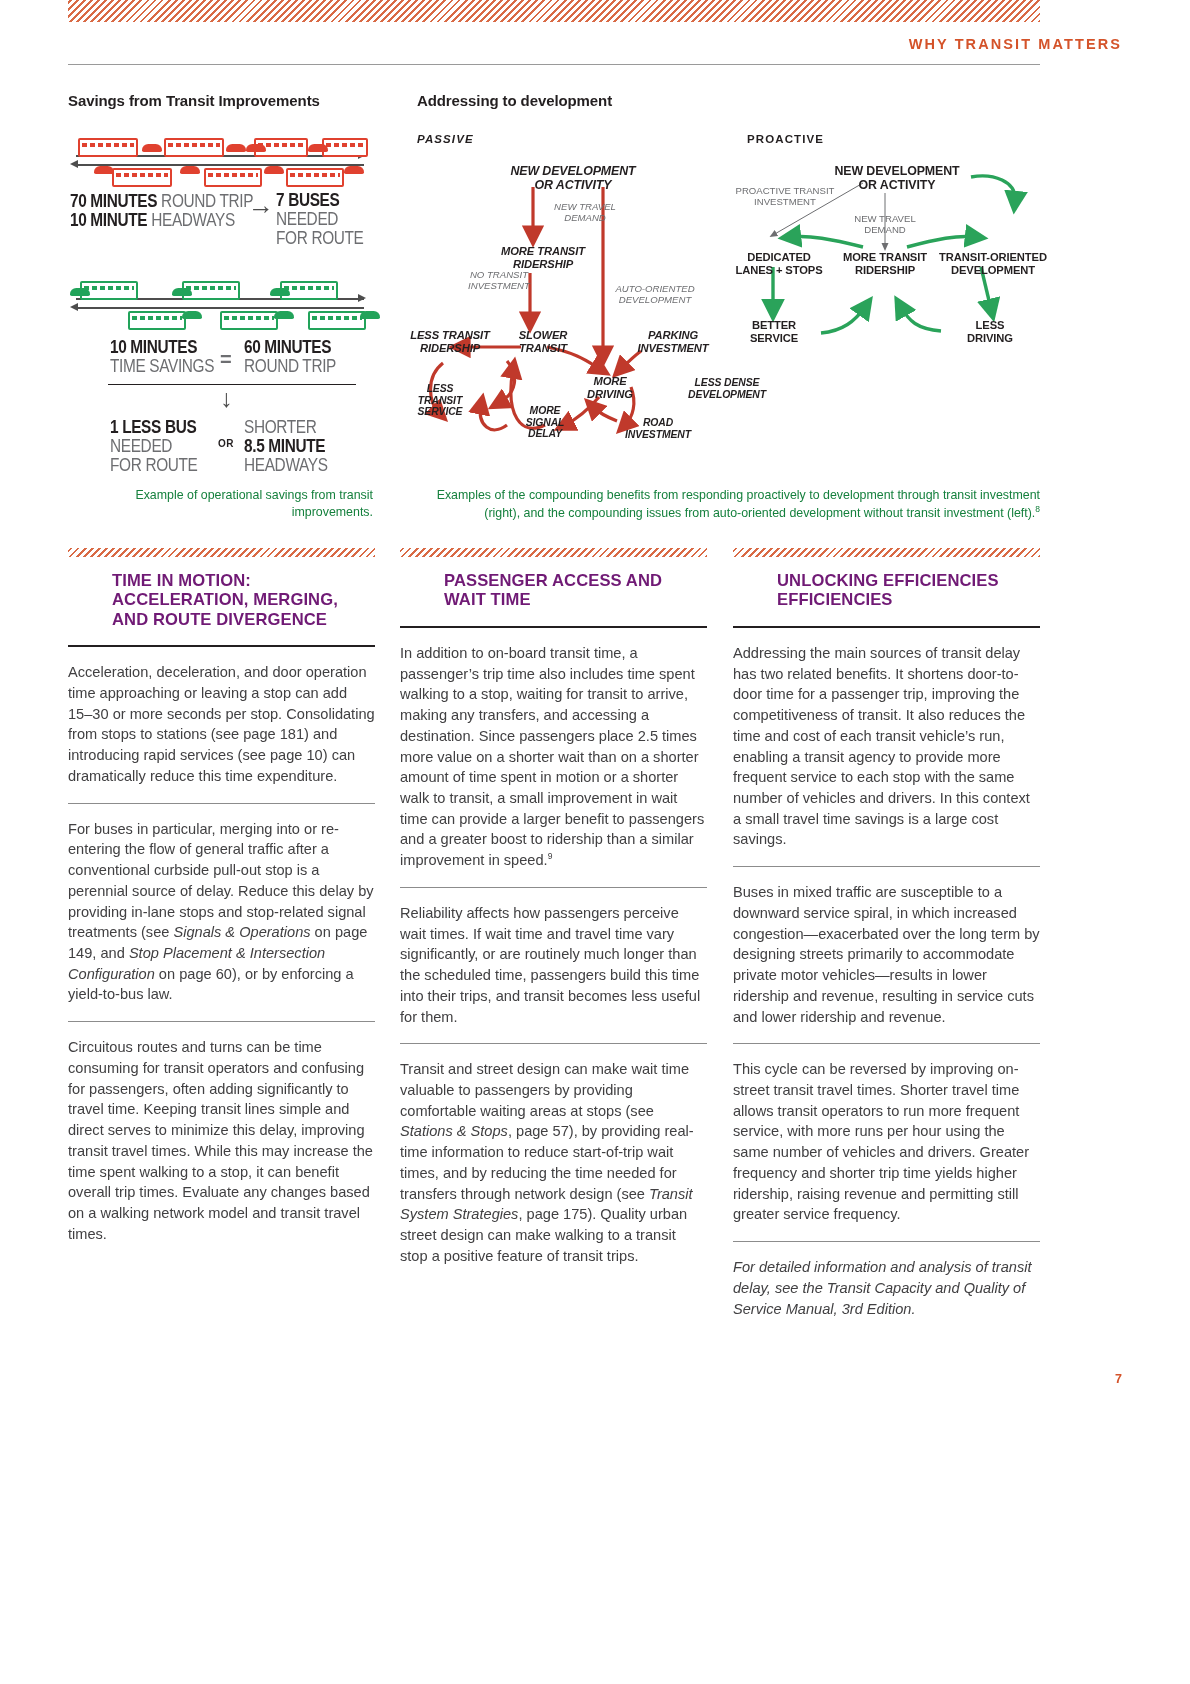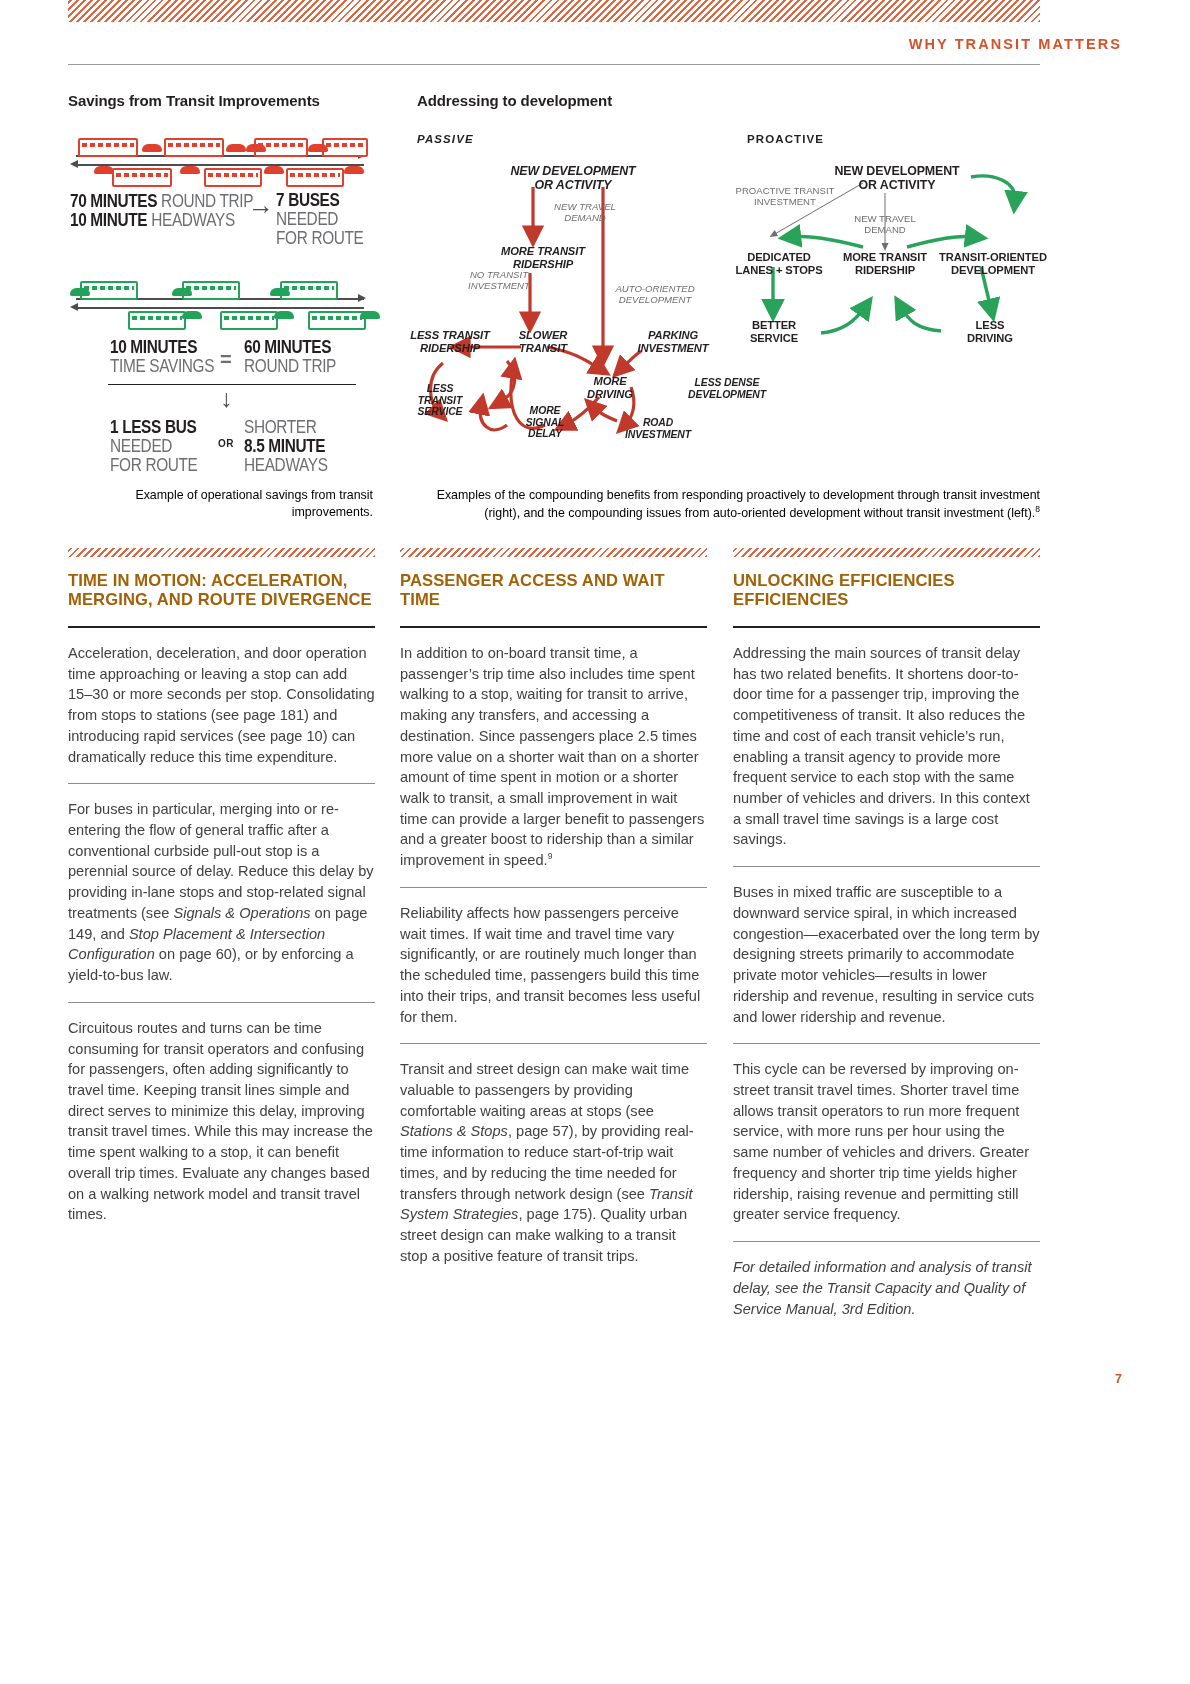--- a/index.html
+++ b/index.html
@@ -42,21 +42,21 @@
   .stat .b{font-weight:bold;color:#231f20;font-size:17.5px;letter-spacing:-0.4px;}
   .stat .l{font-weight:normal;color:#6d6e71;font-size:17.5px;letter-spacing:-0.4px;}
   .cond{transform:scaleX(0.88);transform-origin:left center;white-space:nowrap;}
 
   .bigarrow{position:absolute;color:#4d4d4d;font-size:26px;line-height:1;}
   .eqsign{position:absolute;color:#6d6e71;font-size:20px;font-weight:bold;}
   .orsign{position:absolute;color:#231f20;font-size:10px;font-weight:bold;letter-spacing:.4px;}
   .hrule{position:absolute;background:#231f20;height:1.4px;}
 
   
-  .caption{position:absolute;font-size:12.4px;line-height:1.38;color:#000000;}
+  .caption{position:absolute;font-size:12.4px;line-height:1.38;color:#15803d;}
   #caption-left{left:68px;top:487px;width:305px;text-align:right;}
   #caption-right{left:410px;top:487px;width:630px;text-align:right;}
   .sup{font-size:8.5px;vertical-align:super;}
 
   
   #diagram-passive{position:absolute;left:395px;top:125px;width:320px;height:335px;font-style:italic;}
   #diagram-proactive{position:absolute;left:725px;top:125px;width:320px;height:335px;}
   .diagram-label{position:absolute;font-size:11.5px;font-weight:bold;letter-spacing:1.1px;color:#231f20;}
   .node{position:absolute;text-align:center;font-weight:bold;color:#231f20;
         line-height:1.12;white-space:nowrap;}
@@ -67,21 +67,21 @@
        font-weight:normal;line-height:1.15;white-space:nowrap;}
   .diagram-svg{position:absolute;left:0;top:0;width:100%;height:100%;overflow:visible;}
 
   
   .col{position:absolute;top:548px;width:307px;}
   #col-1{left:68px;}
   #col-2{left:400px;}
   #col-3{left:733px;}
   .col-hatch{height:9px;width:100%;}
   .col-head{font-size:16.6px;font-weight:bold;line-height:1.17;margin-top:14px;
-            letter-spacing:.1px;color:#a16207;}
+            letter-spacing:.1px;color:#701a75;margin-left:44px;}
   .col-sep{height:2.1px;background:#231f20;margin-top:16px;}
   .para{font-size:14.6px;line-height:1.42;color:#414042;margin-top:15px;}
   .para em{font-style:italic;}
   .para-sep{height:1.1px;background:#8c8c8c;margin-top:16px;}
   .note{font-size:14.6px;line-height:1.42;color:#414042;margin-top:15px;font-style:italic;}
   #page-number{position:absolute;right:68px;top:1372px;font-size:12.5px;font-weight:bold;color:#d4532a;}
 </style>
 </head>
 <body>
 

